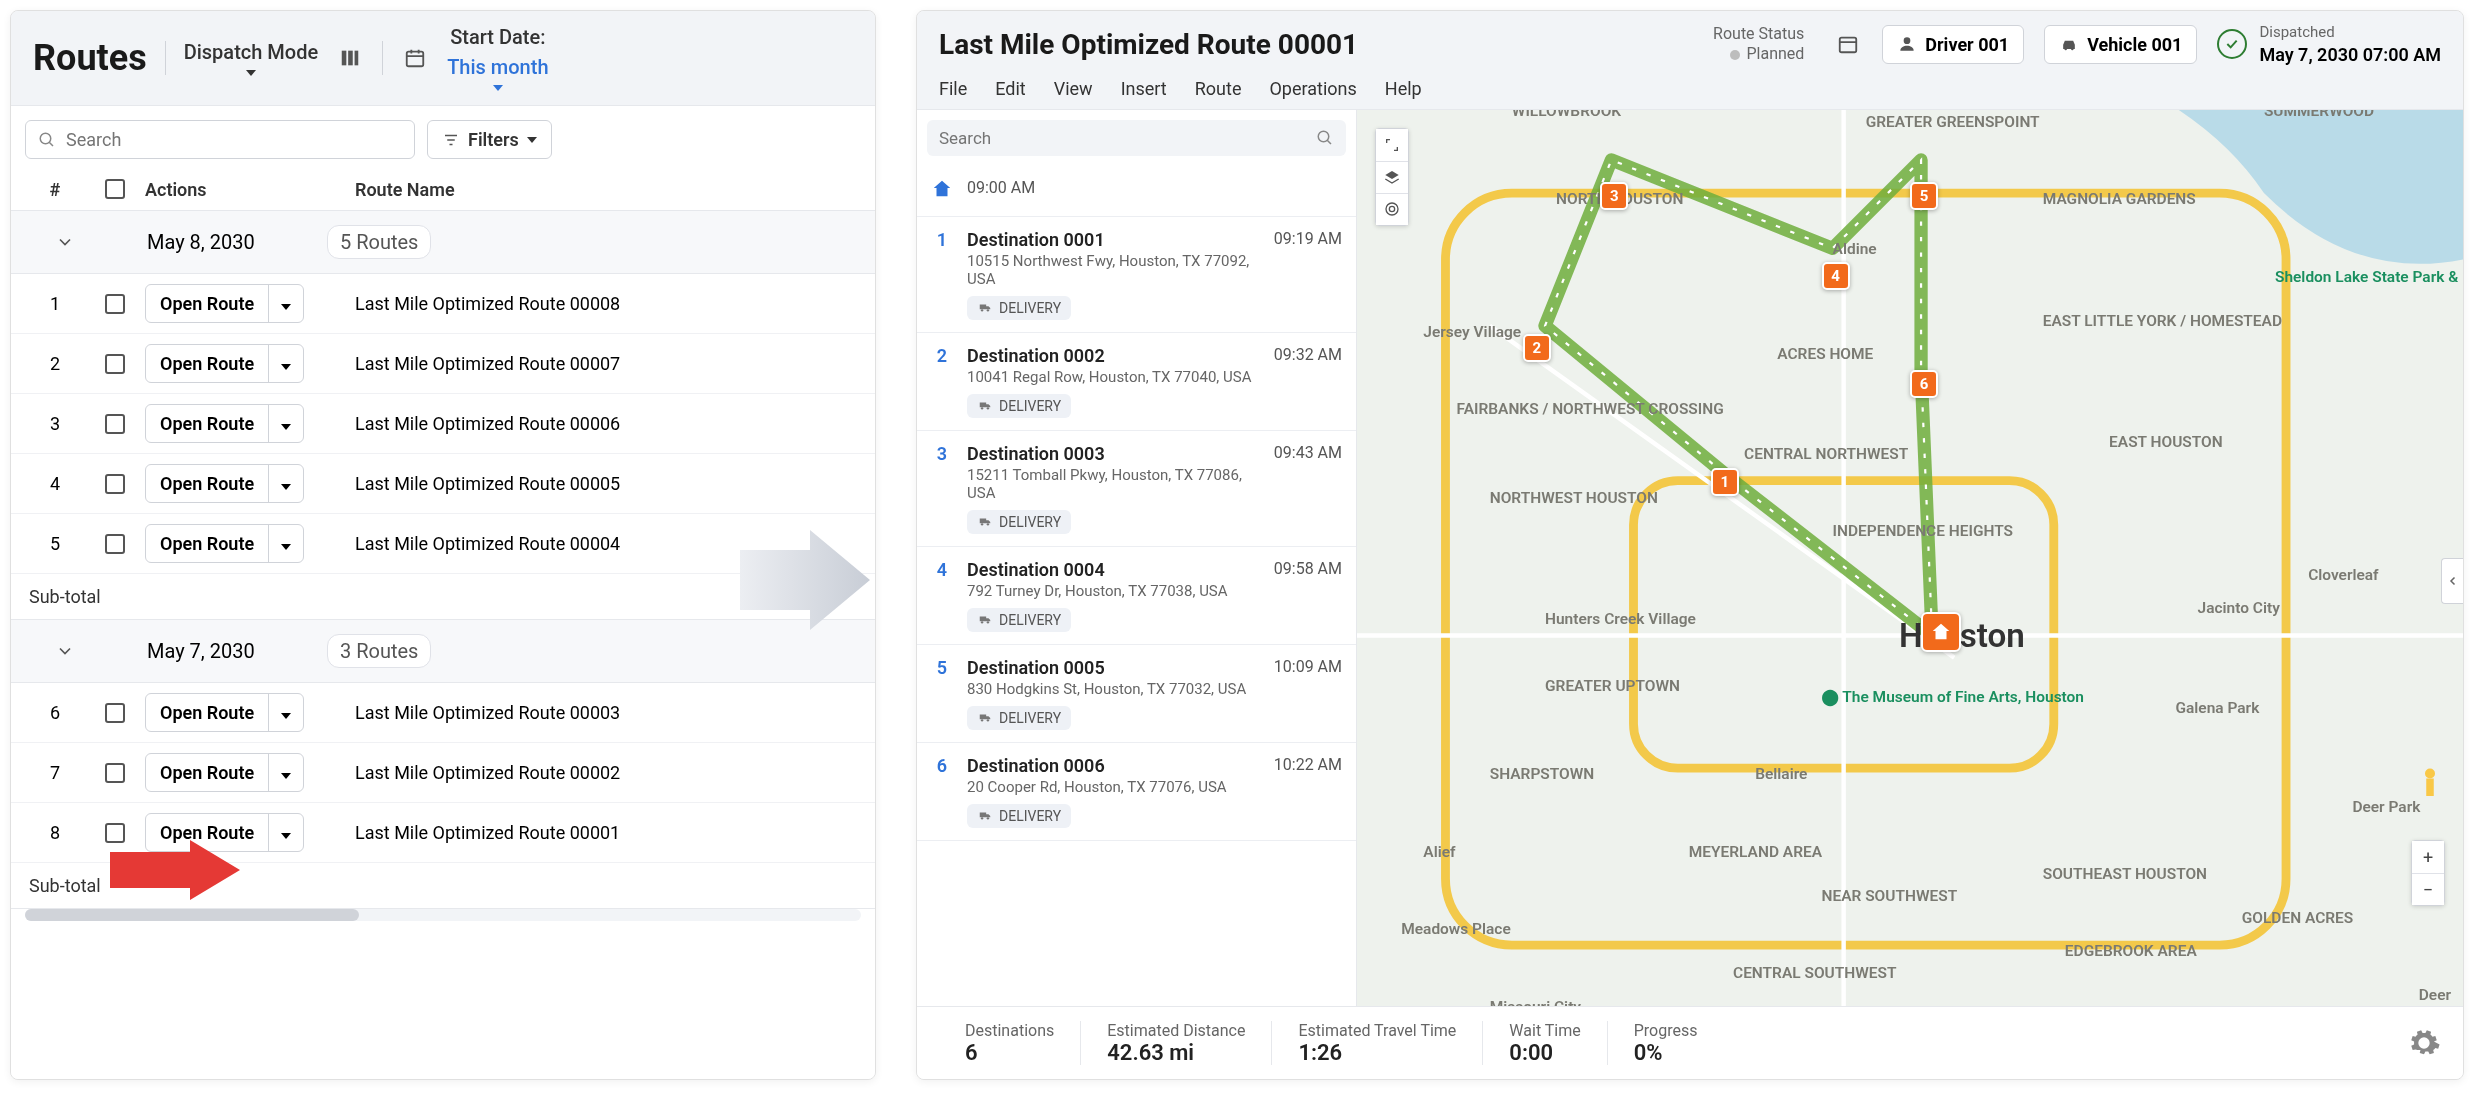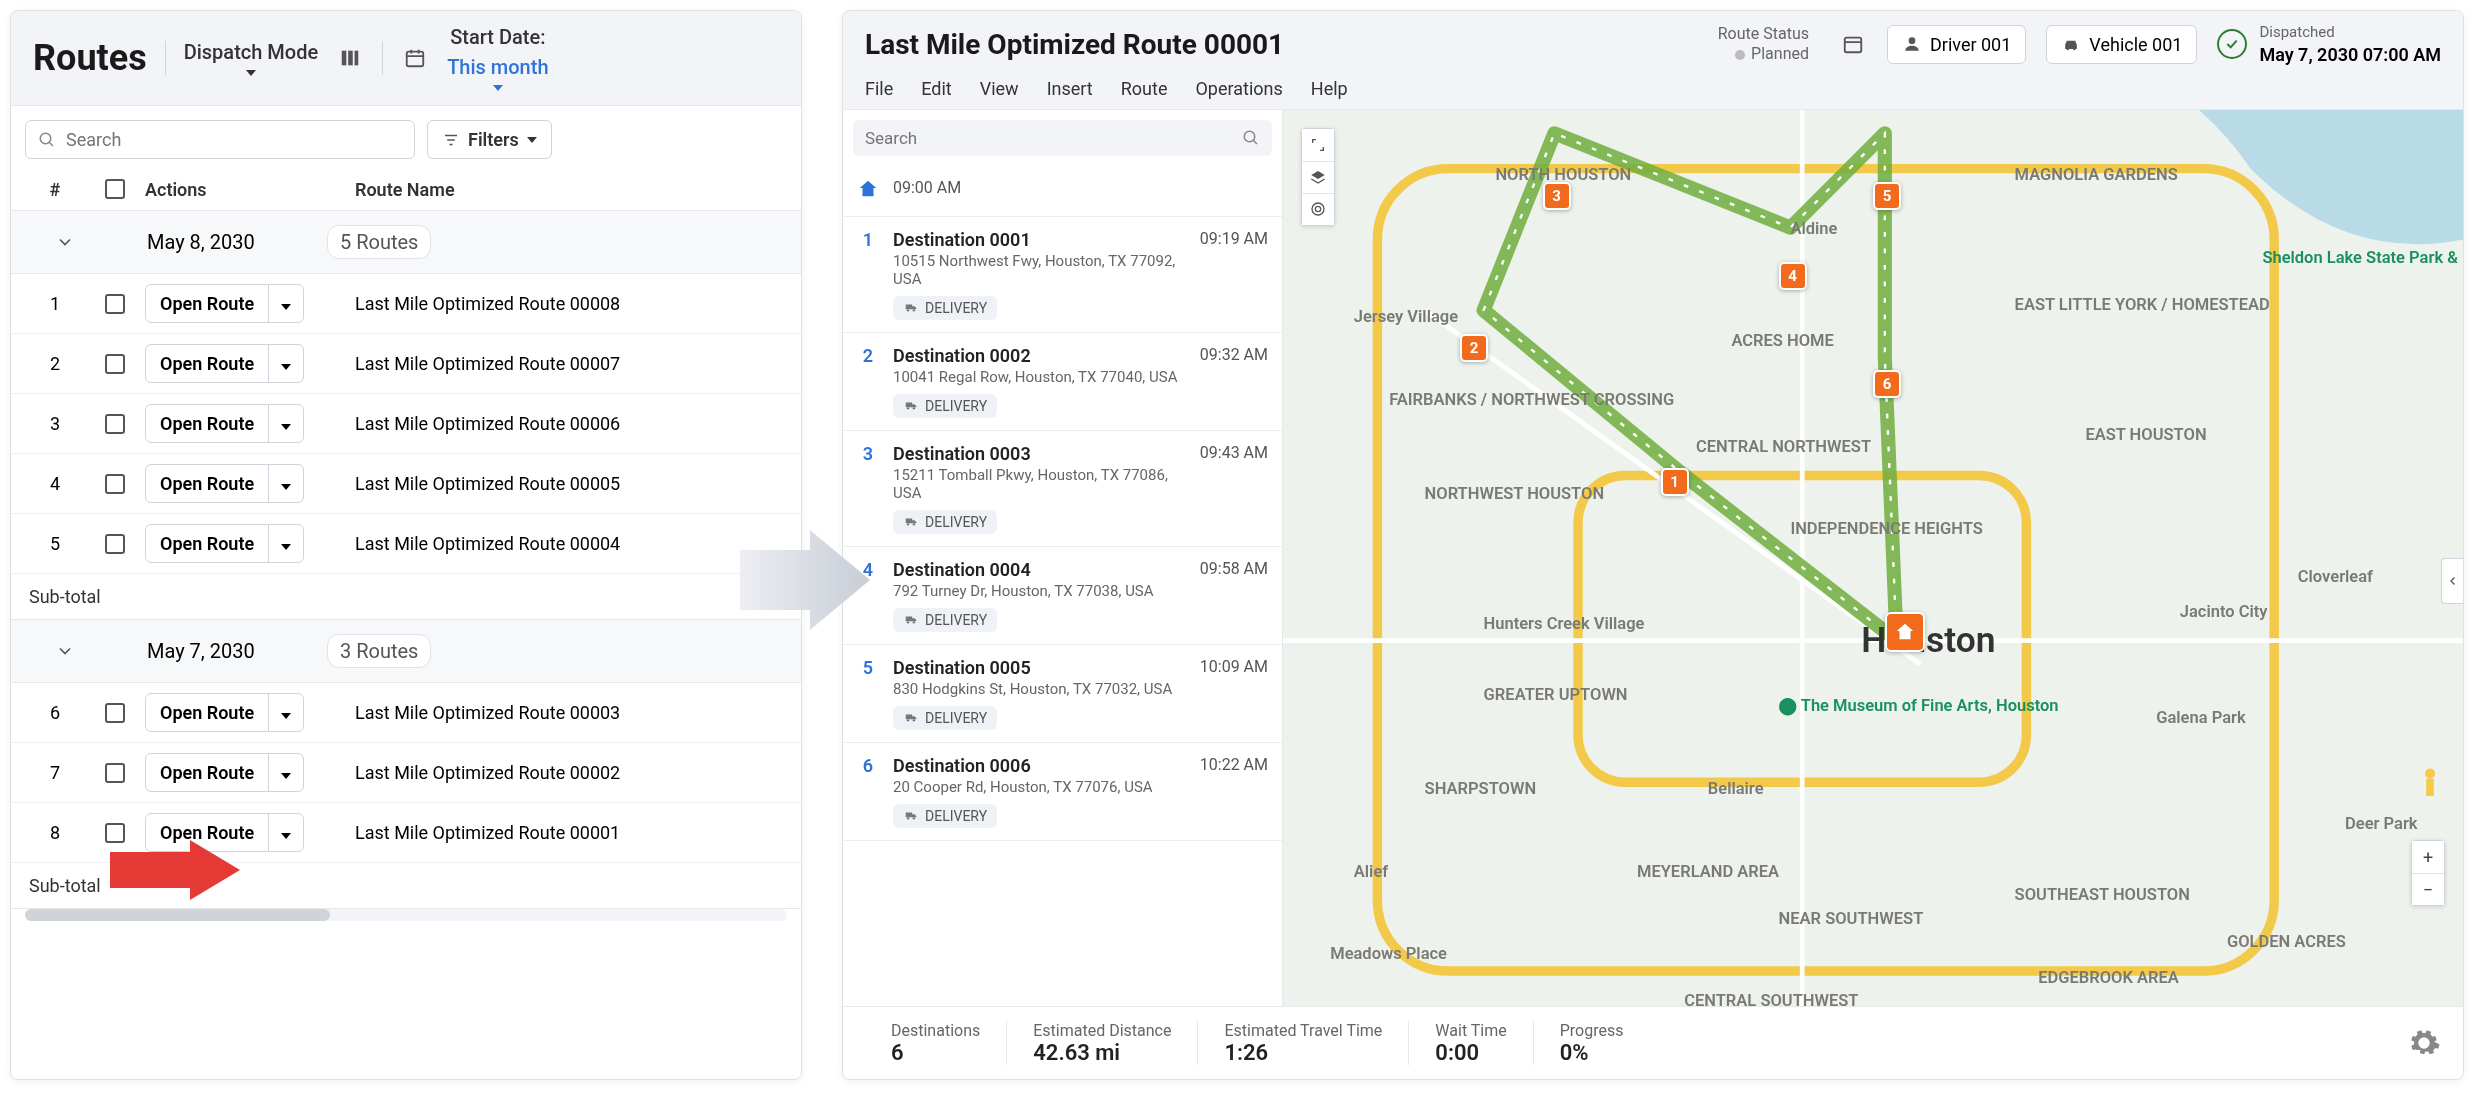--- a/index.html
+++ b/index.html
@@ -1,18 +1,18 @@
 <!DOCTYPE html>
 <html><head>
 <meta charset="utf-8">
 <style>
   * { box-sizing: border-box; margin: 0; padding: 0; font-family: -apple-system, BlinkMacSystemFont, "Segoe UI", Roboto, Arial, sans-serif; }
   body { background: #fff; display: flex; gap: 40px; padding: 10px; width: 2474px; height: 1118px; position: relative; transform-origin: top left; }
   .panel { border: 1px solid #e0e0e0; border-radius: 8px; box-shadow: 0 2px 8px rgba(0,0,0,0.06); background: #f7f8fa; overflow: hidden; }
-  .left-panel { width: 792px; height: 1070px; display: flex; flex-direction: column; }
+  .left-panel { width: 866px; height: 1070px; display: flex; flex-direction: column; }
   .right-panel { flex: 1; height: 1070px; display: flex; flex-direction: column; }
   
   .lp-header { display: flex; align-items: center; gap: 18px; padding: 14px 22px; background: #f2f4f7; border-bottom: 1px solid #e6e8ec; }
   .lp-title { font-size: 36px; font-weight: 700; color: #1a1a1a; }
   .vbar { width: 1px; height: 34px; background: #d0d3d9; }
   .header-link { font-size: 20px; color: #333; font-weight: 500; display: inline-flex; align-items: center; gap: 6px; cursor: pointer; flex-direction: column; }
   .caret-down { border-left: 5px solid transparent; border-right: 5px solid transparent; border-top: 6px solid currentColor; display: inline-block; }
   .icon-btn { width: 28px; height: 28px; display: inline-flex; align-items: center; justify-content: center; color: #555; cursor: pointer; }
   .icon-btn svg { width: 22px; height: 22px; }
   
@@ -43,21 +43,21 @@
   .h-scroll .thumb { position: absolute; left: 0; top: 0; width: 40%; height: 100%; background: #d0d3d9; border-radius: 6px; }
   
   .big-arrow { position: absolute; left: 740px; top: 530px; width: 130px; height: 100px; z-index: 5; }
 
   
   .rp-header { padding: 12px 22px 0; background: #f2f4f7; border-bottom: 1px solid #e6e8ec; }
   .rp-top { display: flex; align-items: center; gap: 20px; }
   .rp-title { font-size: 28px; font-weight: 700; color: #1a1a1a; flex: 0 0 auto; margin-right: auto; }
   .status-block { font-size: 16px; color: #666; text-align: right; line-height: 1.3; margin-right: 10px; }
   .status-block .dot { display: inline-block; width: 10px; height: 10px; border-radius: 50%; background: #bdbdbd; margin-right: 6px; vertical-align: middle; }
-  .pill { display: inline-flex; align-items: center; gap: 8px; border: 1px solid #d0d3d9; border-radius: 6px; padding: 8px 14px; background: #fff; font-size: 18px; font-weight: 400; cursor: pointer; }
+  .pill { display: inline-flex; align-items: center; gap: 8px; border: 1px solid #d0d3d9; border-radius: 6px; padding: 8px 14px; background: #fff; font-size: 18px; font-weight: 700; cursor: pointer; }
   .pill svg { width: 20px; height: 20px; }
   .dispatch-block { display: flex; align-items: center; gap: 12px; }
   .dispatch-block .check-ico { width: 30px; height: 30px; border: 2px solid #2e7d32; border-radius: 50%; display: flex; align-items: center; justify-content: center; color: #2e7d32; }
   .dispatch-text { font-size: 15px; color: #666; line-height: 1.3; }
   .dispatch-text .big { font-size: 18px; color: #000000; font-weight: 600; }
   .rp-menu { display: flex; gap: 28px; padding: 12px 0 10px; font-size: 18px; color: #333; }
   .rp-menu span { cursor: pointer; }
 
   
   .rp-body { flex: 1; display: flex; overflow: hidden; }

